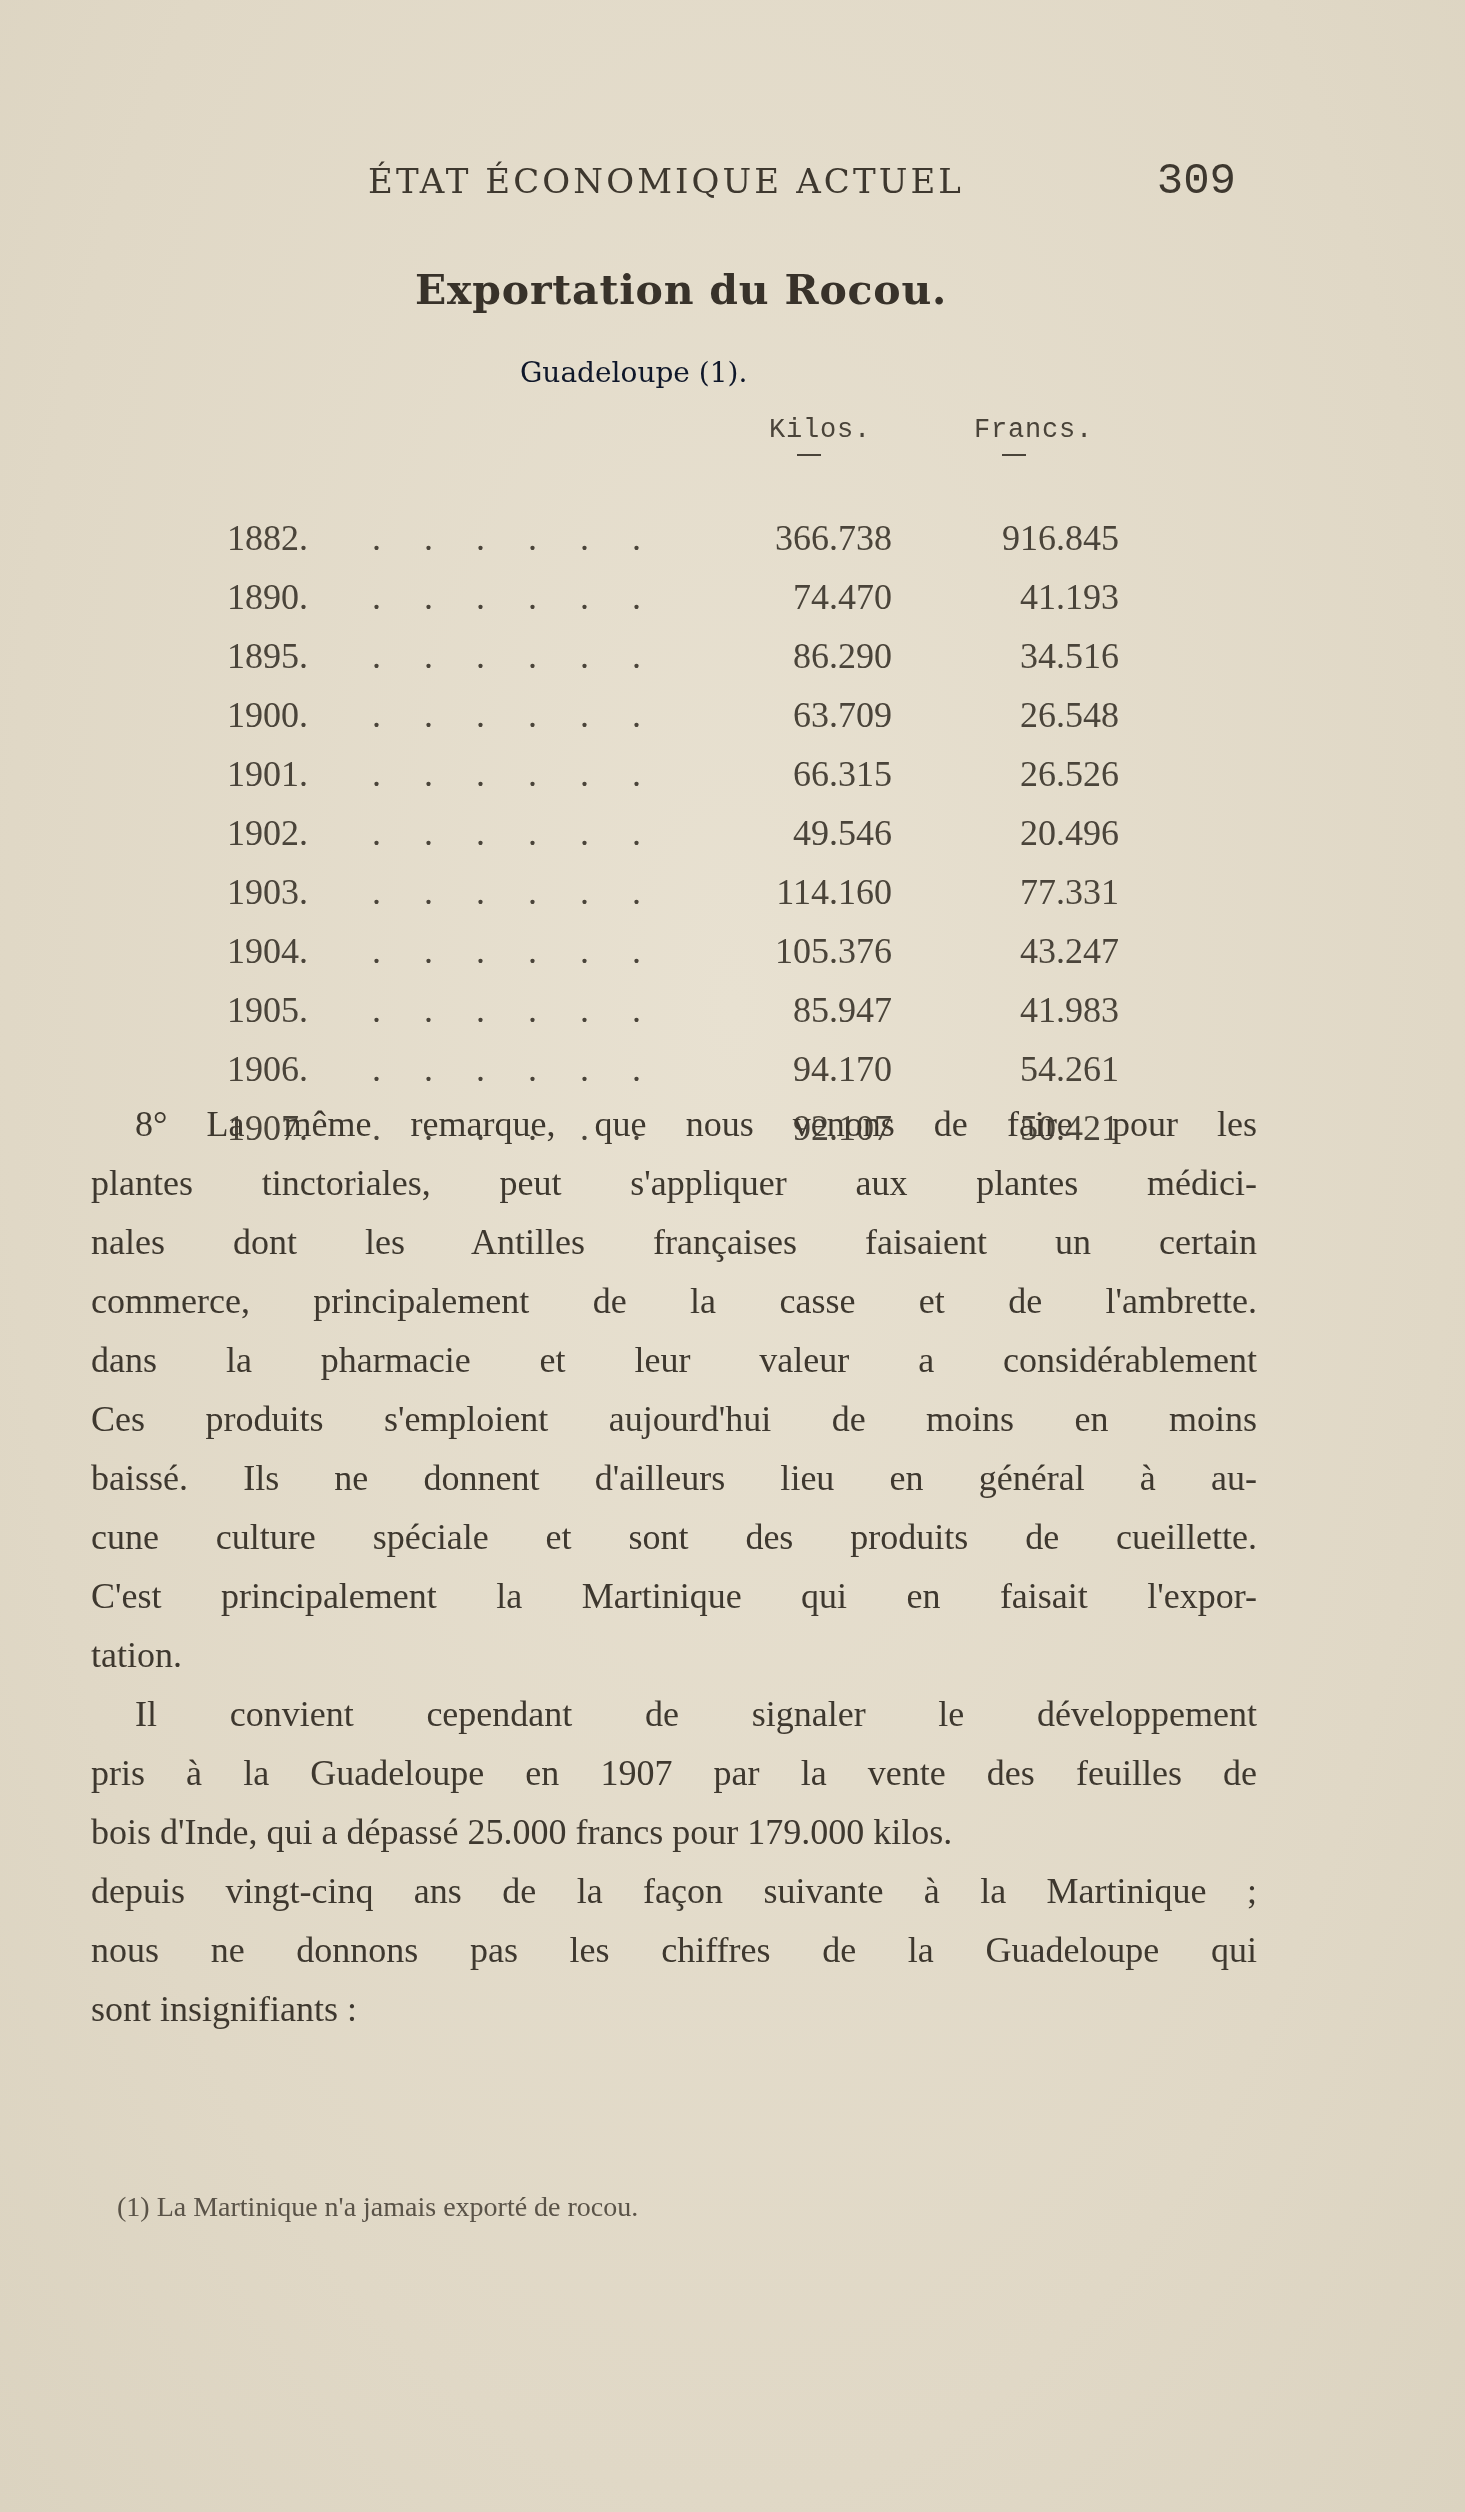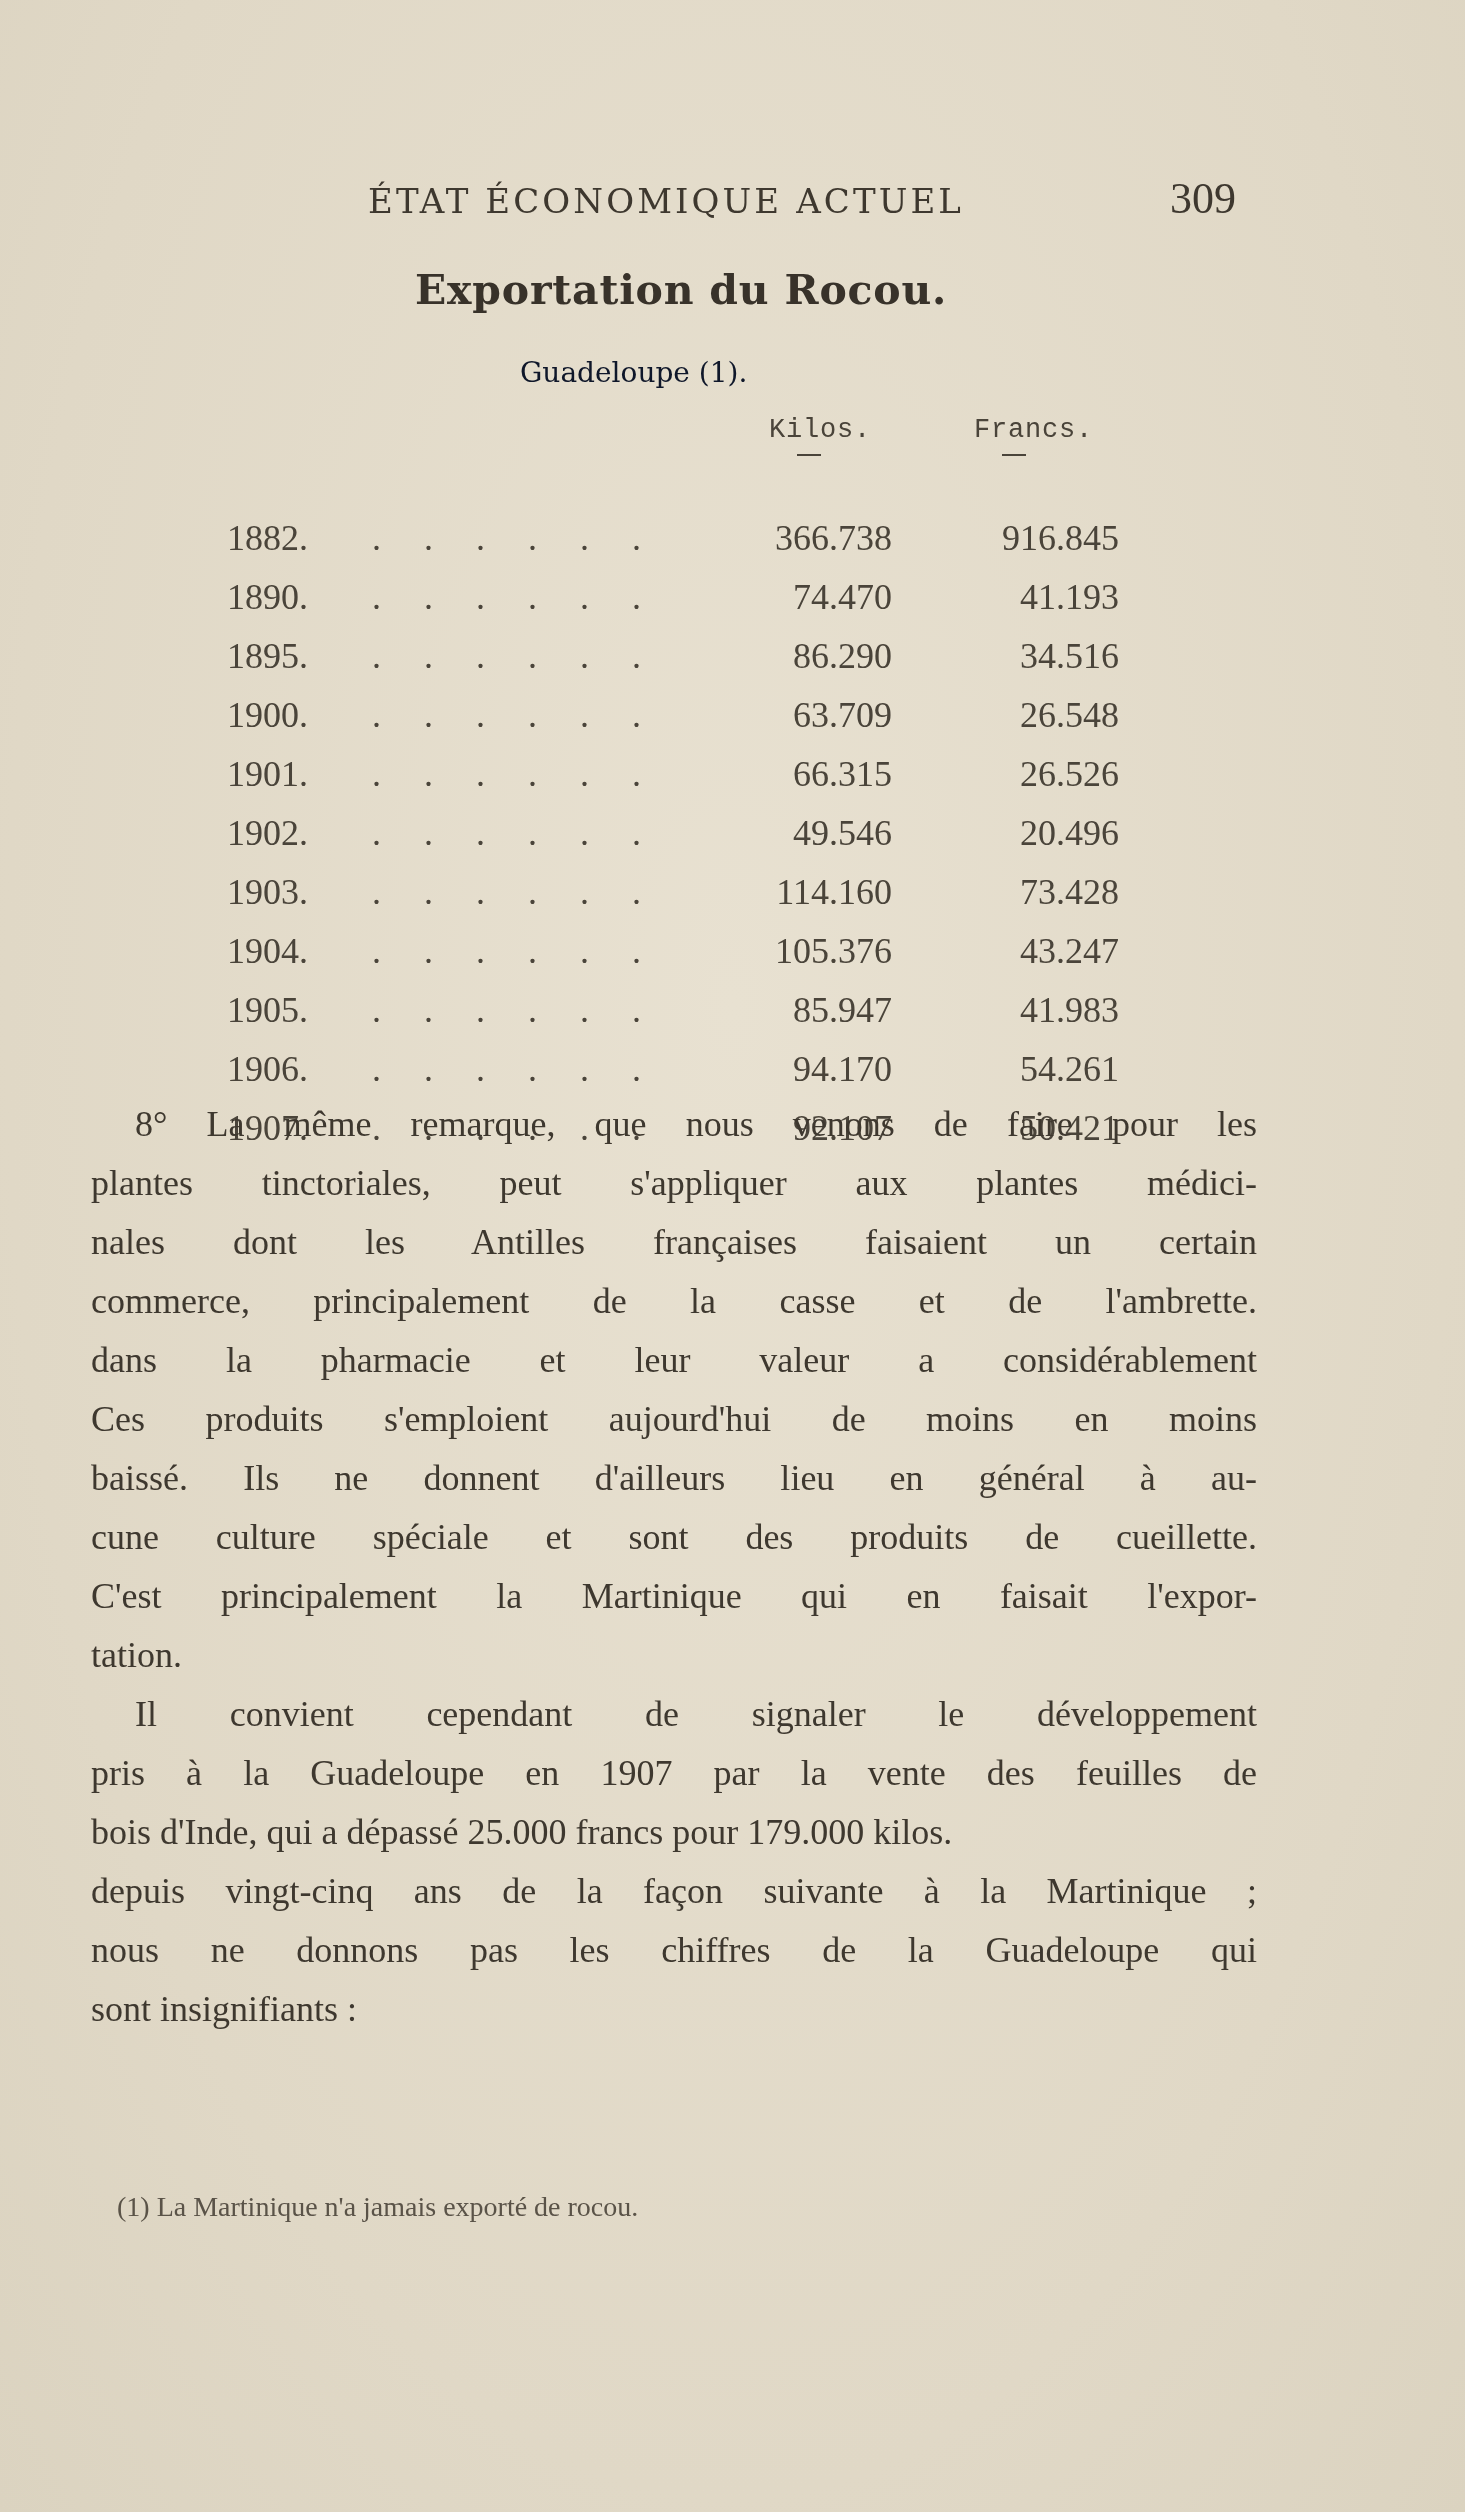--- a/index.html
+++ b/index.html
@@ -13,21 +13,21 @@
       position: relative;
       overflow: hidden;
     }
     .page { position: absolute; left: 0; top: 0; width: 1465px; height: 2512px; border-radius: 15px; }
 
     .running-head {
       position: absolute; top: 156px; left: 368px; width: 868px;
       display: flex; justify-content: space-between; align-items: baseline;
     }
     .running-title { font-size: 34px; letter-spacing: 3.1px; color: #3e382f; }
-    .page-number { font-size: 44px; color: #3e382f; font-family: Liberation Serif, serif; margin-top: 17px; }
+    .page-number { font-size: 44px; color: #3e382f; font-family: Liberation Mono, monospace; }
 
     .section-title {
       position: absolute; top: 266px; left: 415px;
       font-size: 41px; font-weight: bold; letter-spacing: 0.8px; color: #38322a;
     }
     .subtitle {
       position: absolute; top: 356px; left: 520px;
       font-size: 28px; color: #0f172a;
     }
 
@@ -117,21 +117,21 @@
         <div class="row">
           <span class="year">1902.</span>
           <span class="leader">. . . . . .</span>
           <span class="kilos">49.546</span>
           <span class="francs">20.496</span>
         </div>
         <div class="row">
           <span class="year">1903.</span>
           <span class="leader">. . . . . .</span>
           <span class="kilos">114.160</span>
-          <span class="francs">73.428</span>
+          <span class="francs">77.331</span>
         </div>
         <div class="row">
           <span class="year">1904.</span>
           <span class="leader">. . . . . .</span>
           <span class="kilos">105.376</span>
           <span class="francs">43.247</span>
         </div>
         <div class="row">
           <span class="year">1905.</span>
           <span class="leader">. . . . . .</span>

